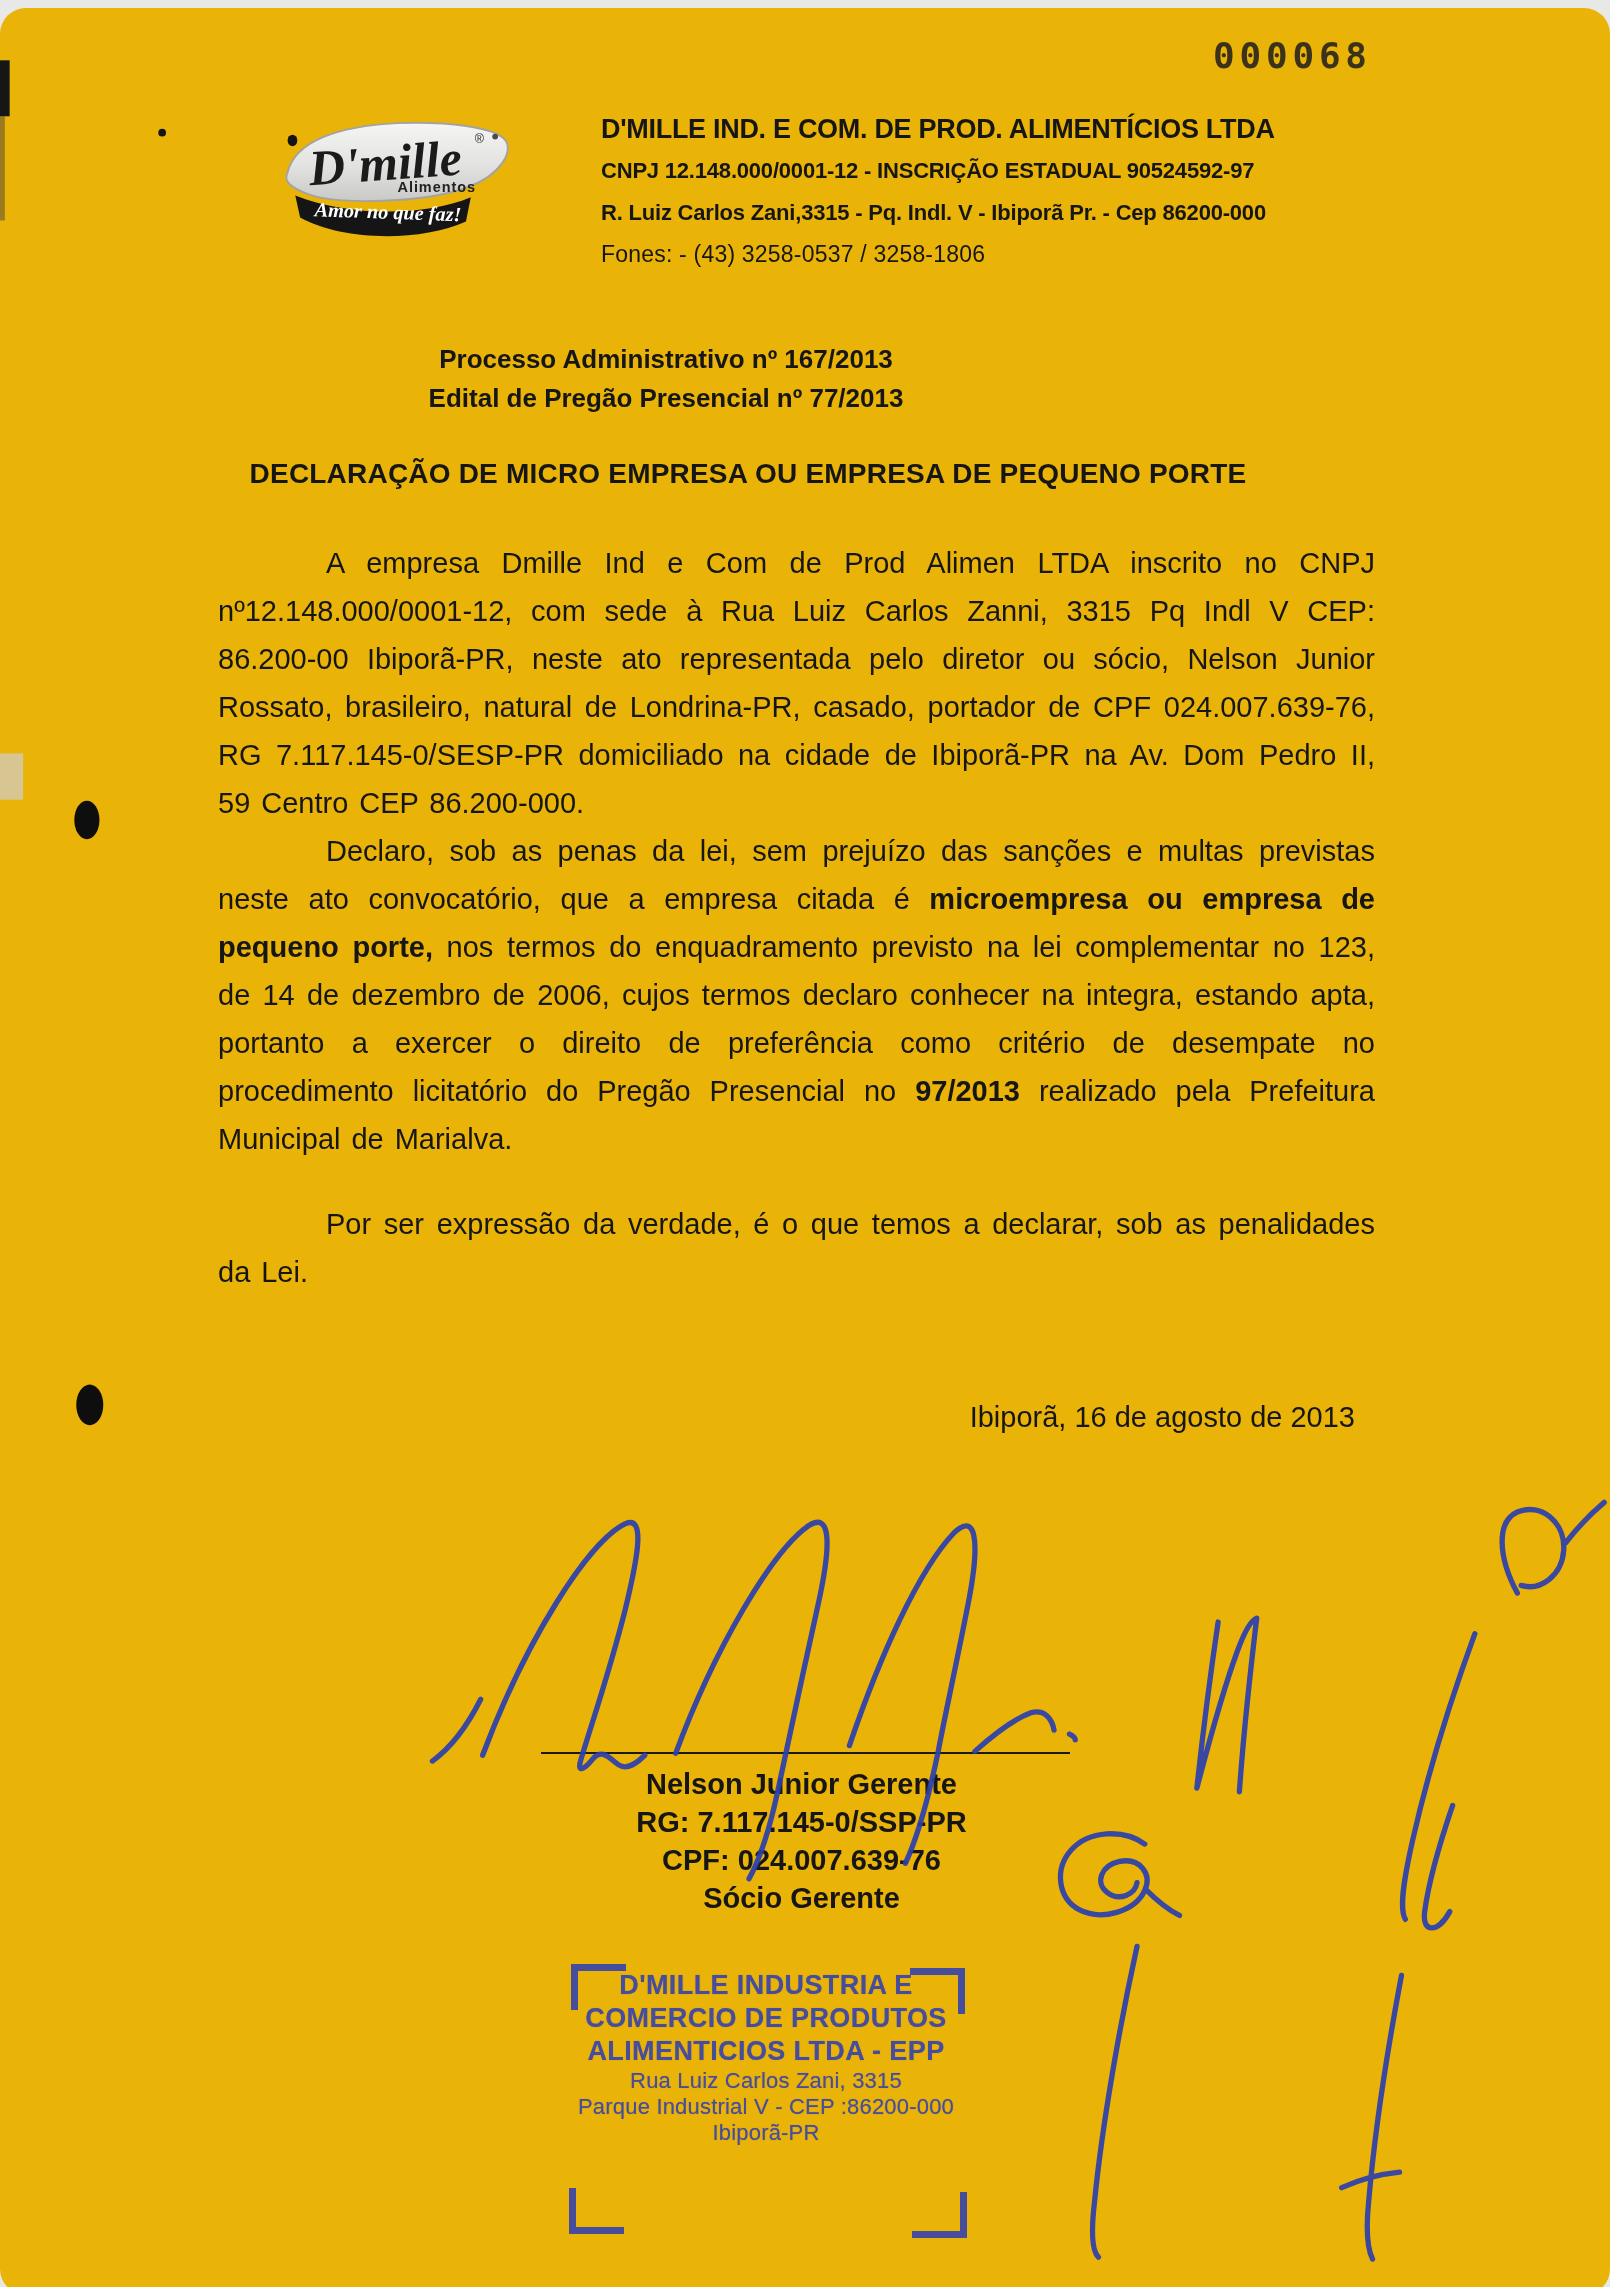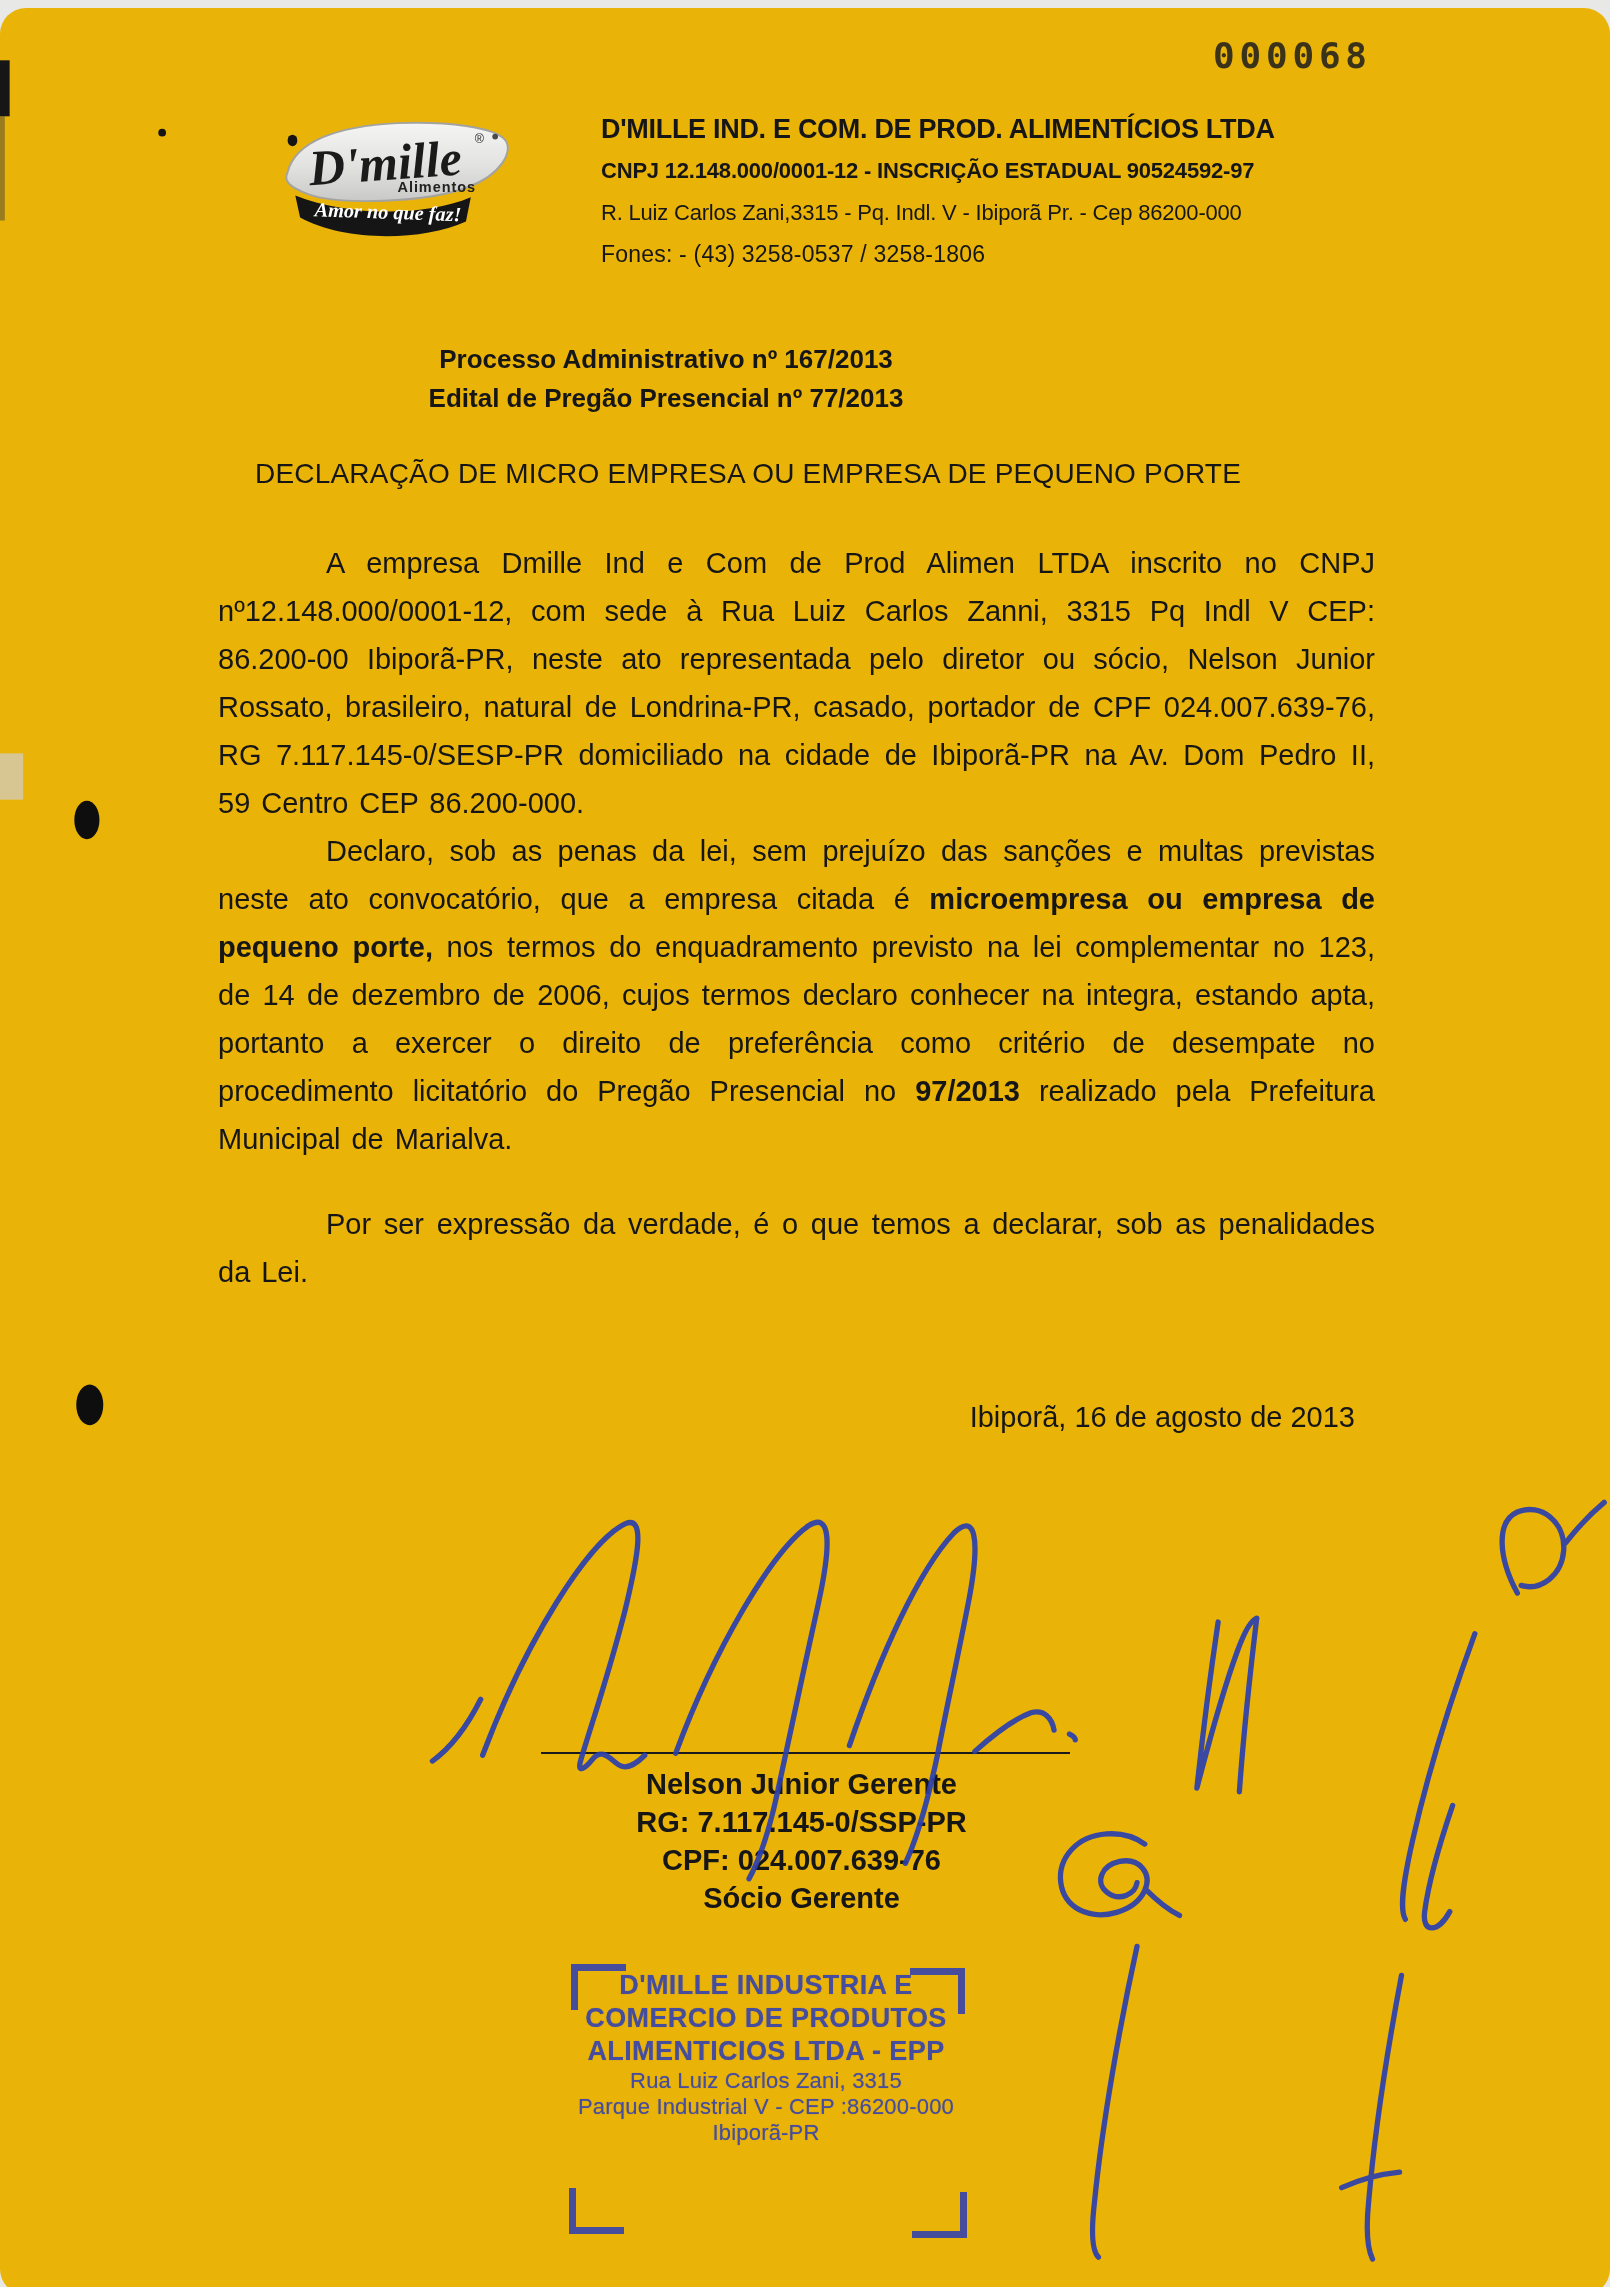--- a/index.html
+++ b/index.html
@@ -13,28 +13,28 @@
     position:absolute;top:27px;left:1213px;
     font-family:"DejaVu Sans Mono", monospace;
     font-size:36px;font-weight:bold;letter-spacing:4.8px;color:#1c1c1c;opacity:.85;
   }
   
   .logo{position:absolute;left:276px;top:110px;width:243px;height:124px;}
   
   .letterhead{position:absolute;left:601px;top:106px;white-space:nowrap;}
   .lh1{font-size:27px;font-weight:bold;letter-spacing:-0.3px;margin:0 0 12.6px 0;}
   .lh2{font-size:22px;font-weight:bold;letter-spacing:-0.2px;margin:0 0 16.4px 0;}
-  .lh3{font-size:22px;font-weight:normal;letter-spacing:-0.2px;margin:0 0 15.4px 0;}
+  .lh3{font-size:22px;font-weight:bold;letter-spacing:-0.2px;margin:0 0 15.4px 0;}
   .lh4{font-size:23px;font-weight:normal;letter-spacing:0.2px;margin:0;}
   
   .process{position:absolute;left:0;top:332px;width:1332px;text-align:center;
     font-weight:bold;font-size:26px;line-height:39px;}
   
   .title{position:absolute;left:162px;top:450px;width:1172px;text-align:center;
-    font-weight:normal;font-size:28px;letter-spacing:0.2px;}
+    font-weight:bold;font-size:28px;letter-spacing:0.2px;}
   
   .bodytext{position:absolute;left:218px;top:531px;width:1157px;
     font-size:29px;line-height:48px;text-align:justify;word-spacing:2.9px;}
   .bodytext p{margin:0;text-indent:108px;}
   .bodytext p.gap{margin-top:37px;}
   
   .dateline{position:absolute;left:229px;top:1393px;width:1126px;text-align:right;font-size:29px;}
   
   .sigrule{position:absolute;left:541px;top:1744px;width:529px;height:0;border-top:2.9px solid #1a1a1a;}
   .sigblock{position:absolute;left:510px;top:1757px;width:583px;text-align:center;

